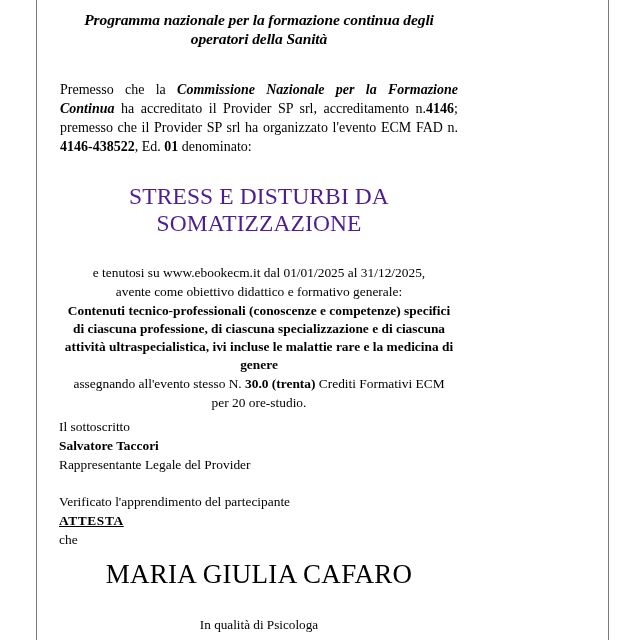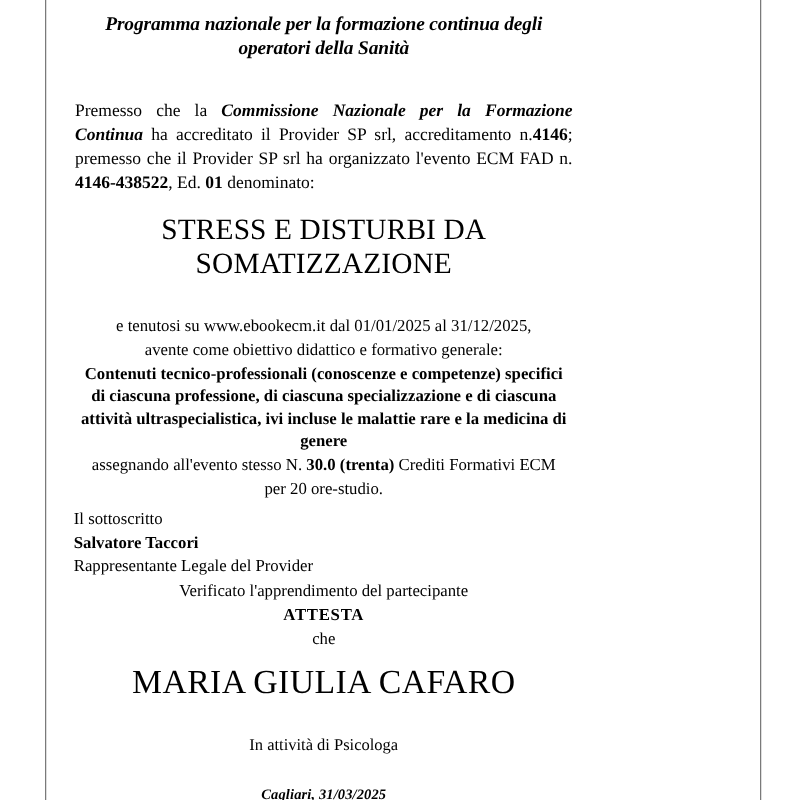--- a/index.html
+++ b/index.html
@@ -60,24 +60,24 @@
     line-height: 1.36;
     text-align: justify;
     text-justify: inter-word;
     padding: 0 1px;
   }
   .premise b { font-weight: bold; }
   .premise .bi { font-weight: bold; font-style: italic; }
 
   .course-title {
     text-align: center;
-    color: #000000;
+    color: #4c1d95;
     font-size: 23.5px;
     line-height: 1.15;
-    margin-top: 15px;
+    margin-top: 27px;
     letter-spacing: 0.1px;
   }
 
   .held-block {
     text-align: center;
     margin-top: 27px;
     font-size: 13.4px;
     line-height: 1.38;
   }
 
@@ -100,28 +100,29 @@
 
   .signer-block {
     text-align: left;
     margin-top: 6px;
     font-size: 13.4px;
     line-height: 1.4;
   }
   .signer-block .name { font-weight: bold; }
 
   .attest-block {
-    text-align: center;
-    margin-top: 2px;
+    text-align: left;
+    margin-top: 19px;
     font-size: 13.4px;
     line-height: 1.4;
   }
   .attest-block .attesta {
     font-weight: bold;
     letter-spacing: 0.6px;
+    text-decoration: underline;
   }
 
   .participant-name {
     text-align: center;
     font-size: 27px;
     line-height: 1.15;
     margin-top: 9px;
     letter-spacing: 0.3px;
   }
 
@@ -182,21 +183,21 @@
 
     <div class="attest-block">
       <div>Verificato l'apprendimento del partecipante</div>
       <div class="attesta">ATTESTA</div>
       <div>che</div>
     </div>
 
     <div class="participant-name">MARIA GIULIA CAFARO</div>
 
     <div class="participant-details">
-      <div>In attività di Psicologa</div>
+      <div>In qualità di Psicologa</div>
     </div>
 
     <div class="award-block">
       <div class="place-date">Cagliari, 31/03/2025</div>
     </div>
 
   </div>
 </div>
 
 </body></html>

